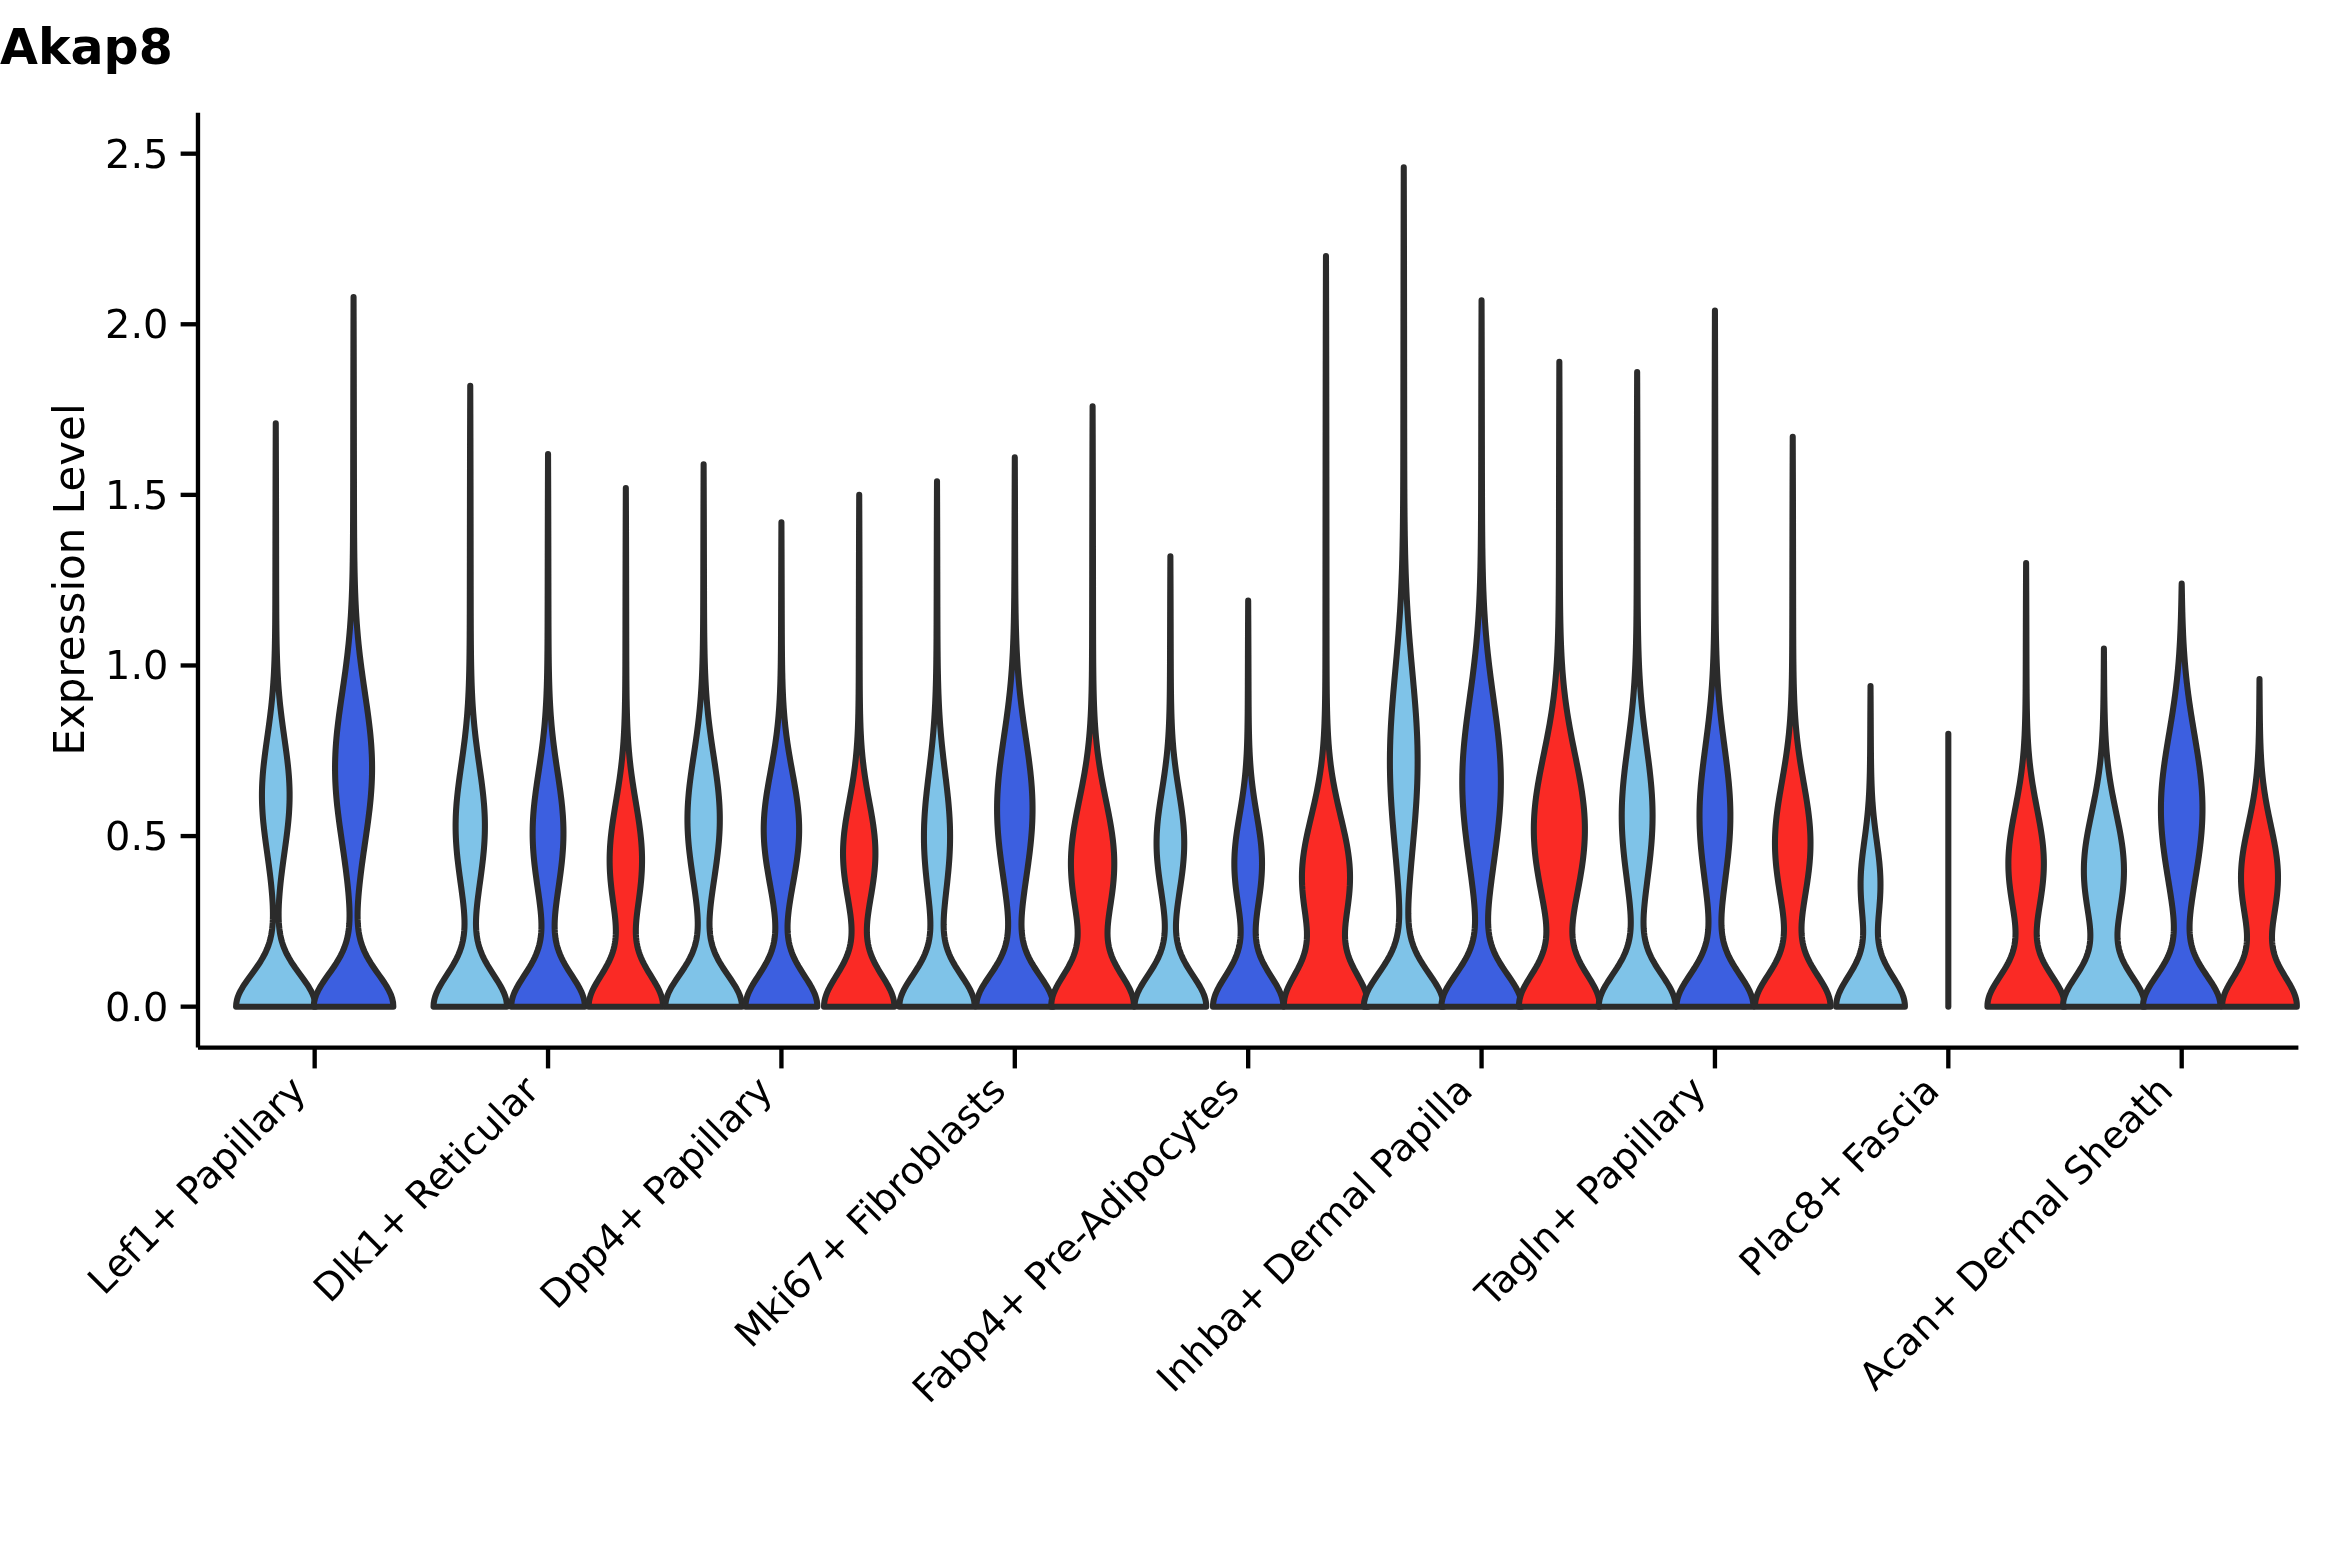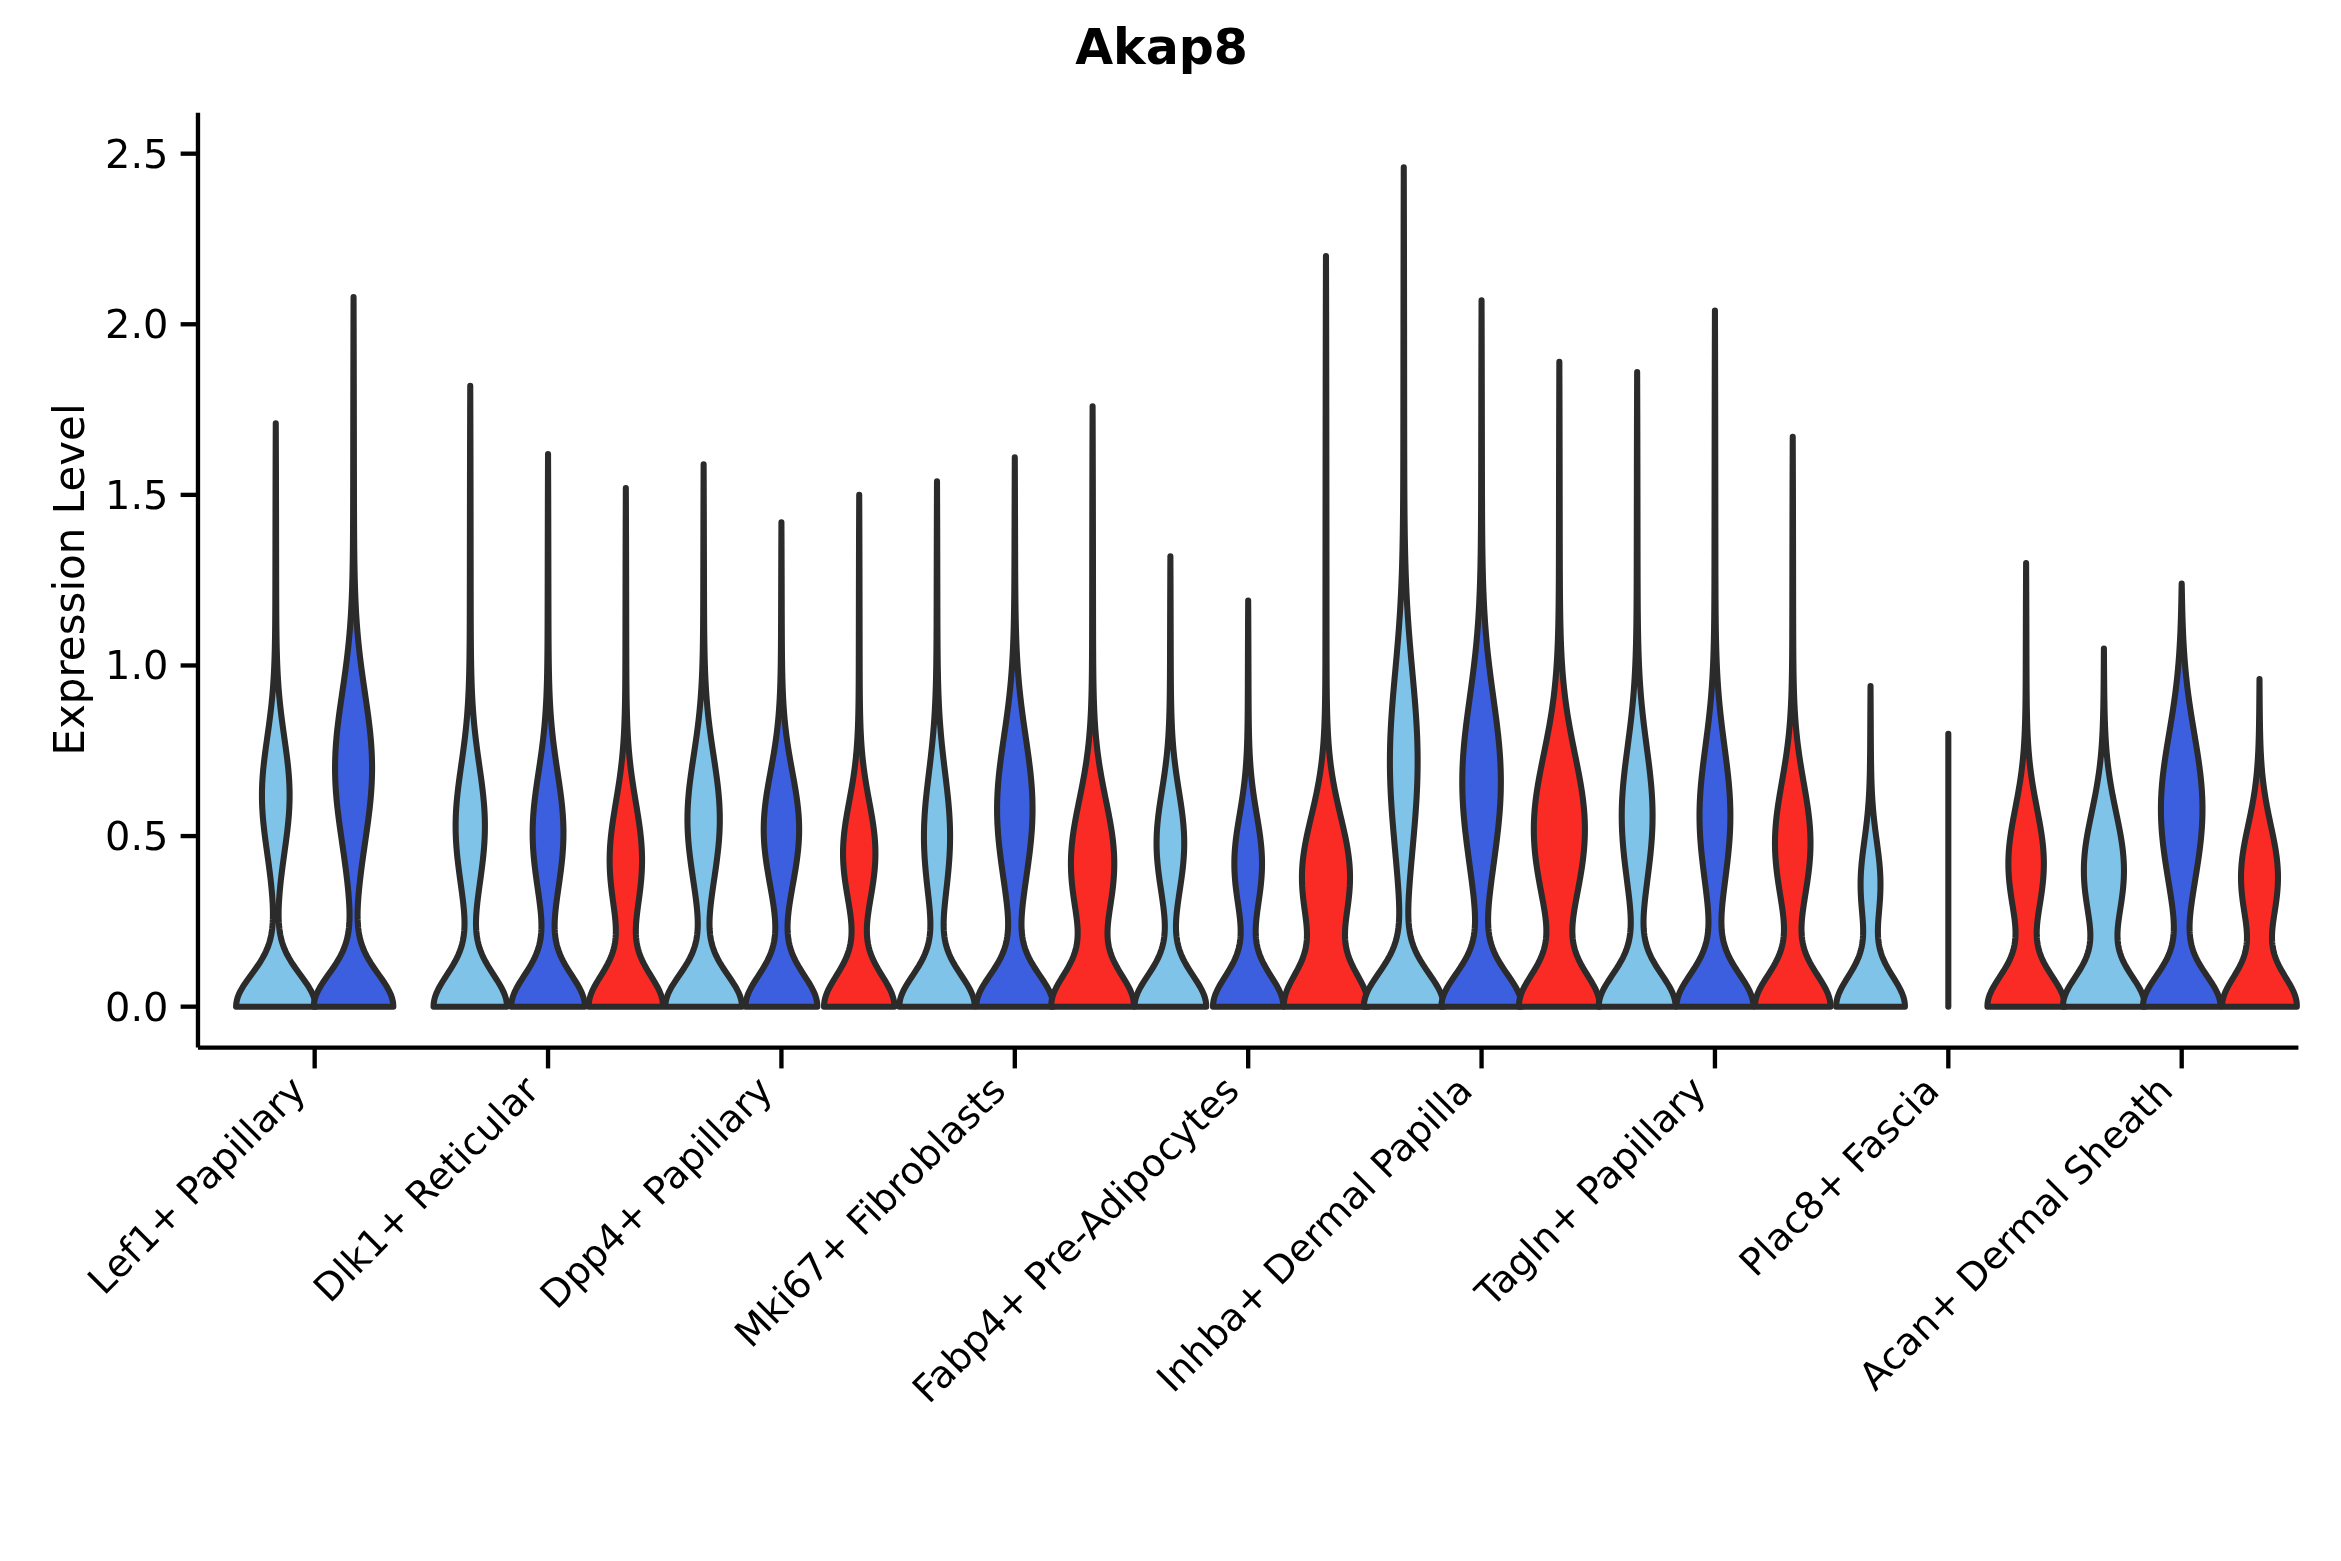--- a/index.html
+++ b/index.html
@@ -1,19 +1,19 @@
 <!DOCTYPE html>
 <html style="font-size:14px"><head>
 <meta charset="utf-8">
 <style>
   html,body{margin:0;padding:0;background:#ffffff;}
   body{width:2342px;height:1561px;font-family:"DejaVu Sans",sans-serif;overflow:hidden;}
   #root{position:relative;width:2342px;height:1561px;background:#fff;}
   #chart-title{
-    position:absolute;left:0;top:19px;width:2323px;text-align:center;
+    position:absolute;left:0;top:19px;width:2323px;
     font-size:49px;font-weight:bold;color:#000;
     font-family:"DejaVu Sans",sans-serif;letter-spacing:0px;
   }
   #ylabel{
     position:absolute;
     left:-191px;top:555px;width:520px;text-align:center;
     transform:rotate(-90deg);transform-origin:center center;
     font-size:42px;color:#000;font-family:"DejaVu Sans",sans-serif;
   }
   svg#plot{position:absolute;left:0;top:0;}

